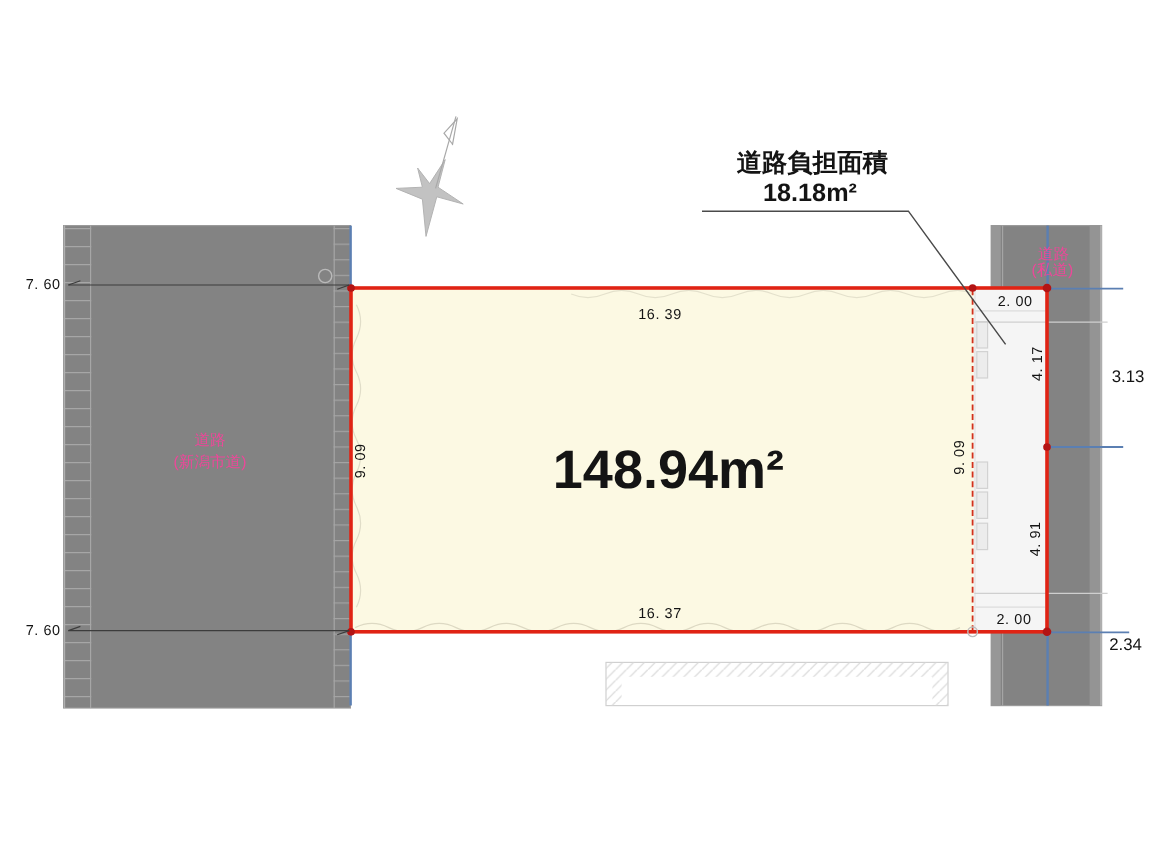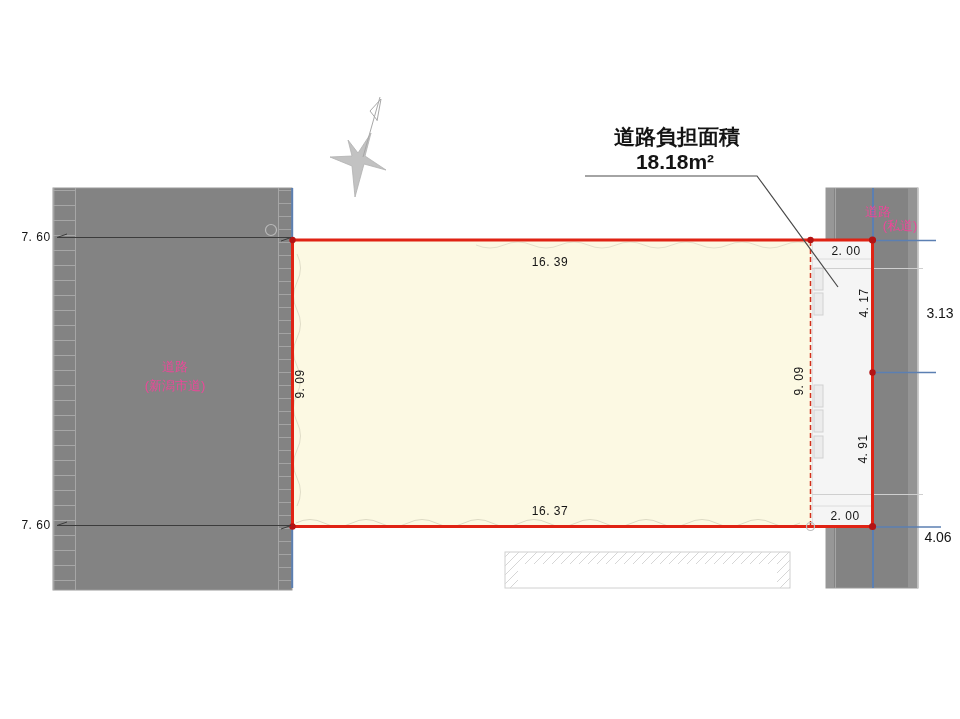--- a/index.html
+++ b/index.html
@@ -127,38 +127,39 @@
       <rect x="505" y="552" width="285" height="36" fill="none" stroke="#d0d0d0" stroke-width="1"></rect>
       <rect x="505" y="552" width="285" height="12" fill="url(#hatch)"></rect>
       <rect x="505" y="564" width="13" height="24" fill="url(#hatch)"></rect>
       <rect x="777" y="564" width="13" height="24" fill="url(#hatch)"></rect>
     </g>
   </svg>
 
   <div class="t note" style="left:677px;top:136px;">道路負担面積</div>
   <div class="t note" style="left:675px;top:161px;">18.18m²</div>
 
+  <div class="t big" style="left:557px;top:391px;">148.94m²</div>
 
   <div class="t road-label" style="left:175px;top:366px;">道路</div>
   <div class="t road-label" style="left:175px;top:385px;">(新潟市道)</div>
 
   <div class="t road-label" style="left:878px;top:211px;">道路</div>
-  <div class="t road-label" style="left:900px;top:225px;">(私道)</div>
+  <div class="t road-label" style="left:877px;top:225px;">(私道)</div>
 
   <div class="t dim" style="left:36px;top:237px;">7. 60</div>
   <div class="t dim" style="left:36px;top:525px;">7. 60</div>
 
   <div class="t dim" style="left:550px;top:262px;text-align:right;">16. 39</div>
   <div class="t dim" style="left:550px;top:511px;">16. 37</div>
 
   <div class="t dim rot" style="left:300px;top:384px;">9. 09</div>
   <div class="t dim rot" style="left:799px;top:381px;">9. 09</div>
 
   <div class="t dim" style="left:846px;top:251px;">2. 00</div>
   <div class="t dim" style="left:845px;top:516px;">2. 00</div>
 
   <div class="t dim rot" style="left:864px;top:303px;">4. 17</div>
   <div class="t dim rot" style="left:863px;top:449px;">4. 91</div>
 
   <div class="t dim2" style="left:940px;top:270px;">3.13</div>
-  <div class="t dim2" style="left:938px;top:494px;">4.06</div>
+  <div class="t dim2" style="left:938px;top:494px;">2.34</div>
 
 </div>
 
 </body></html>

